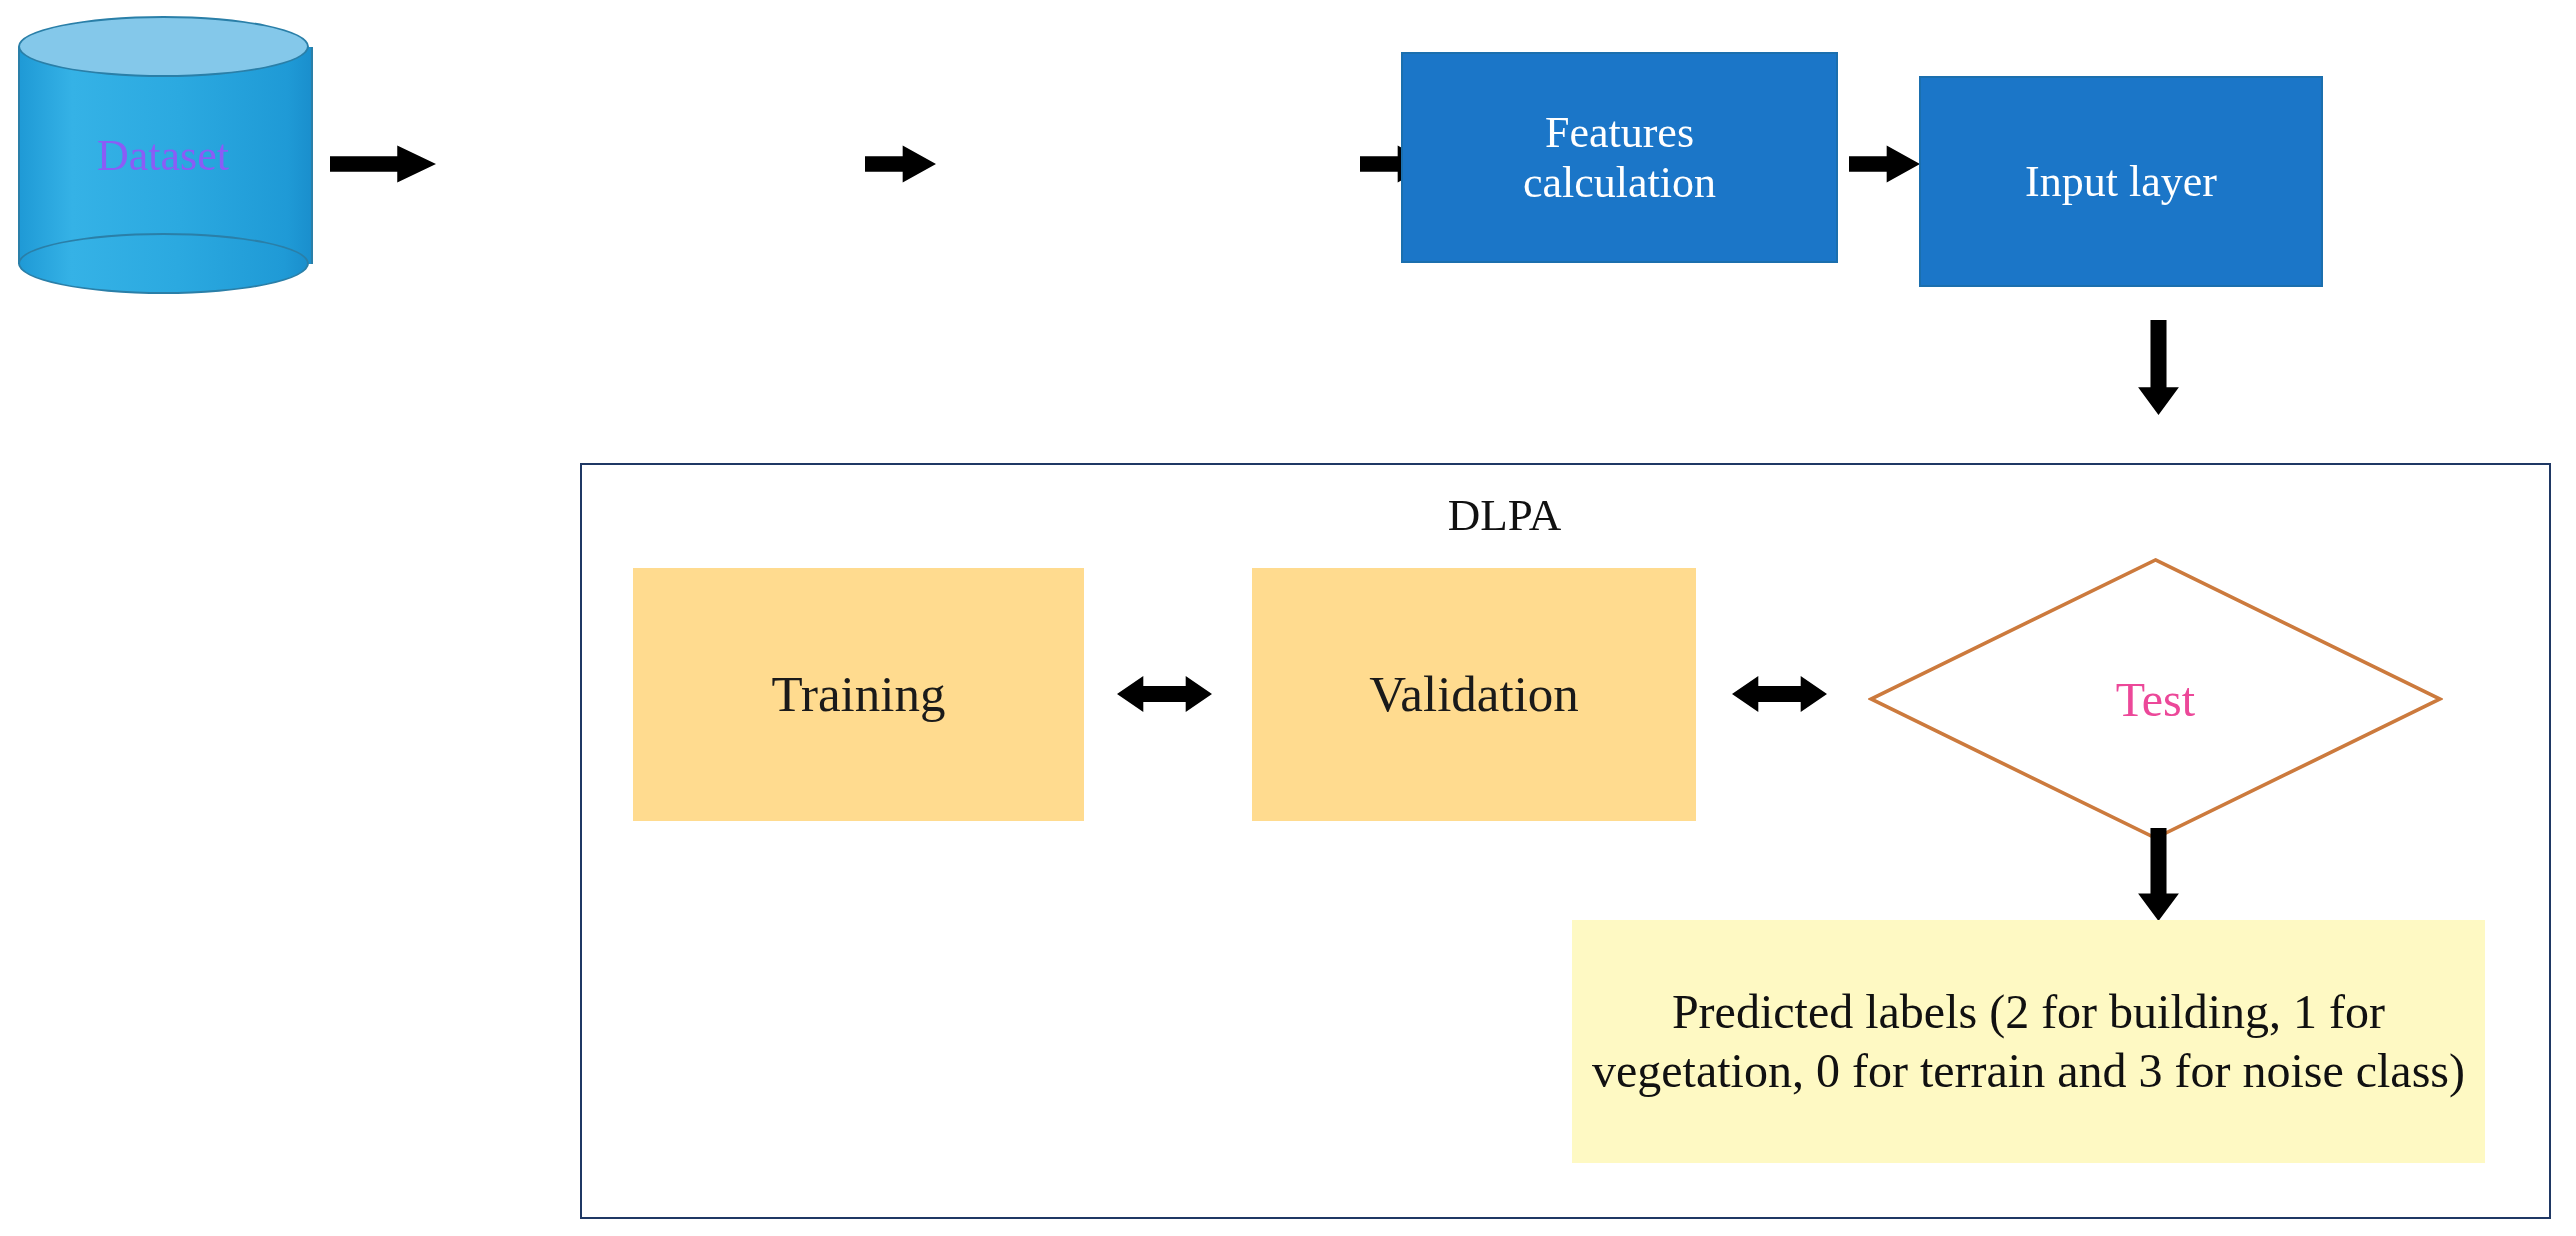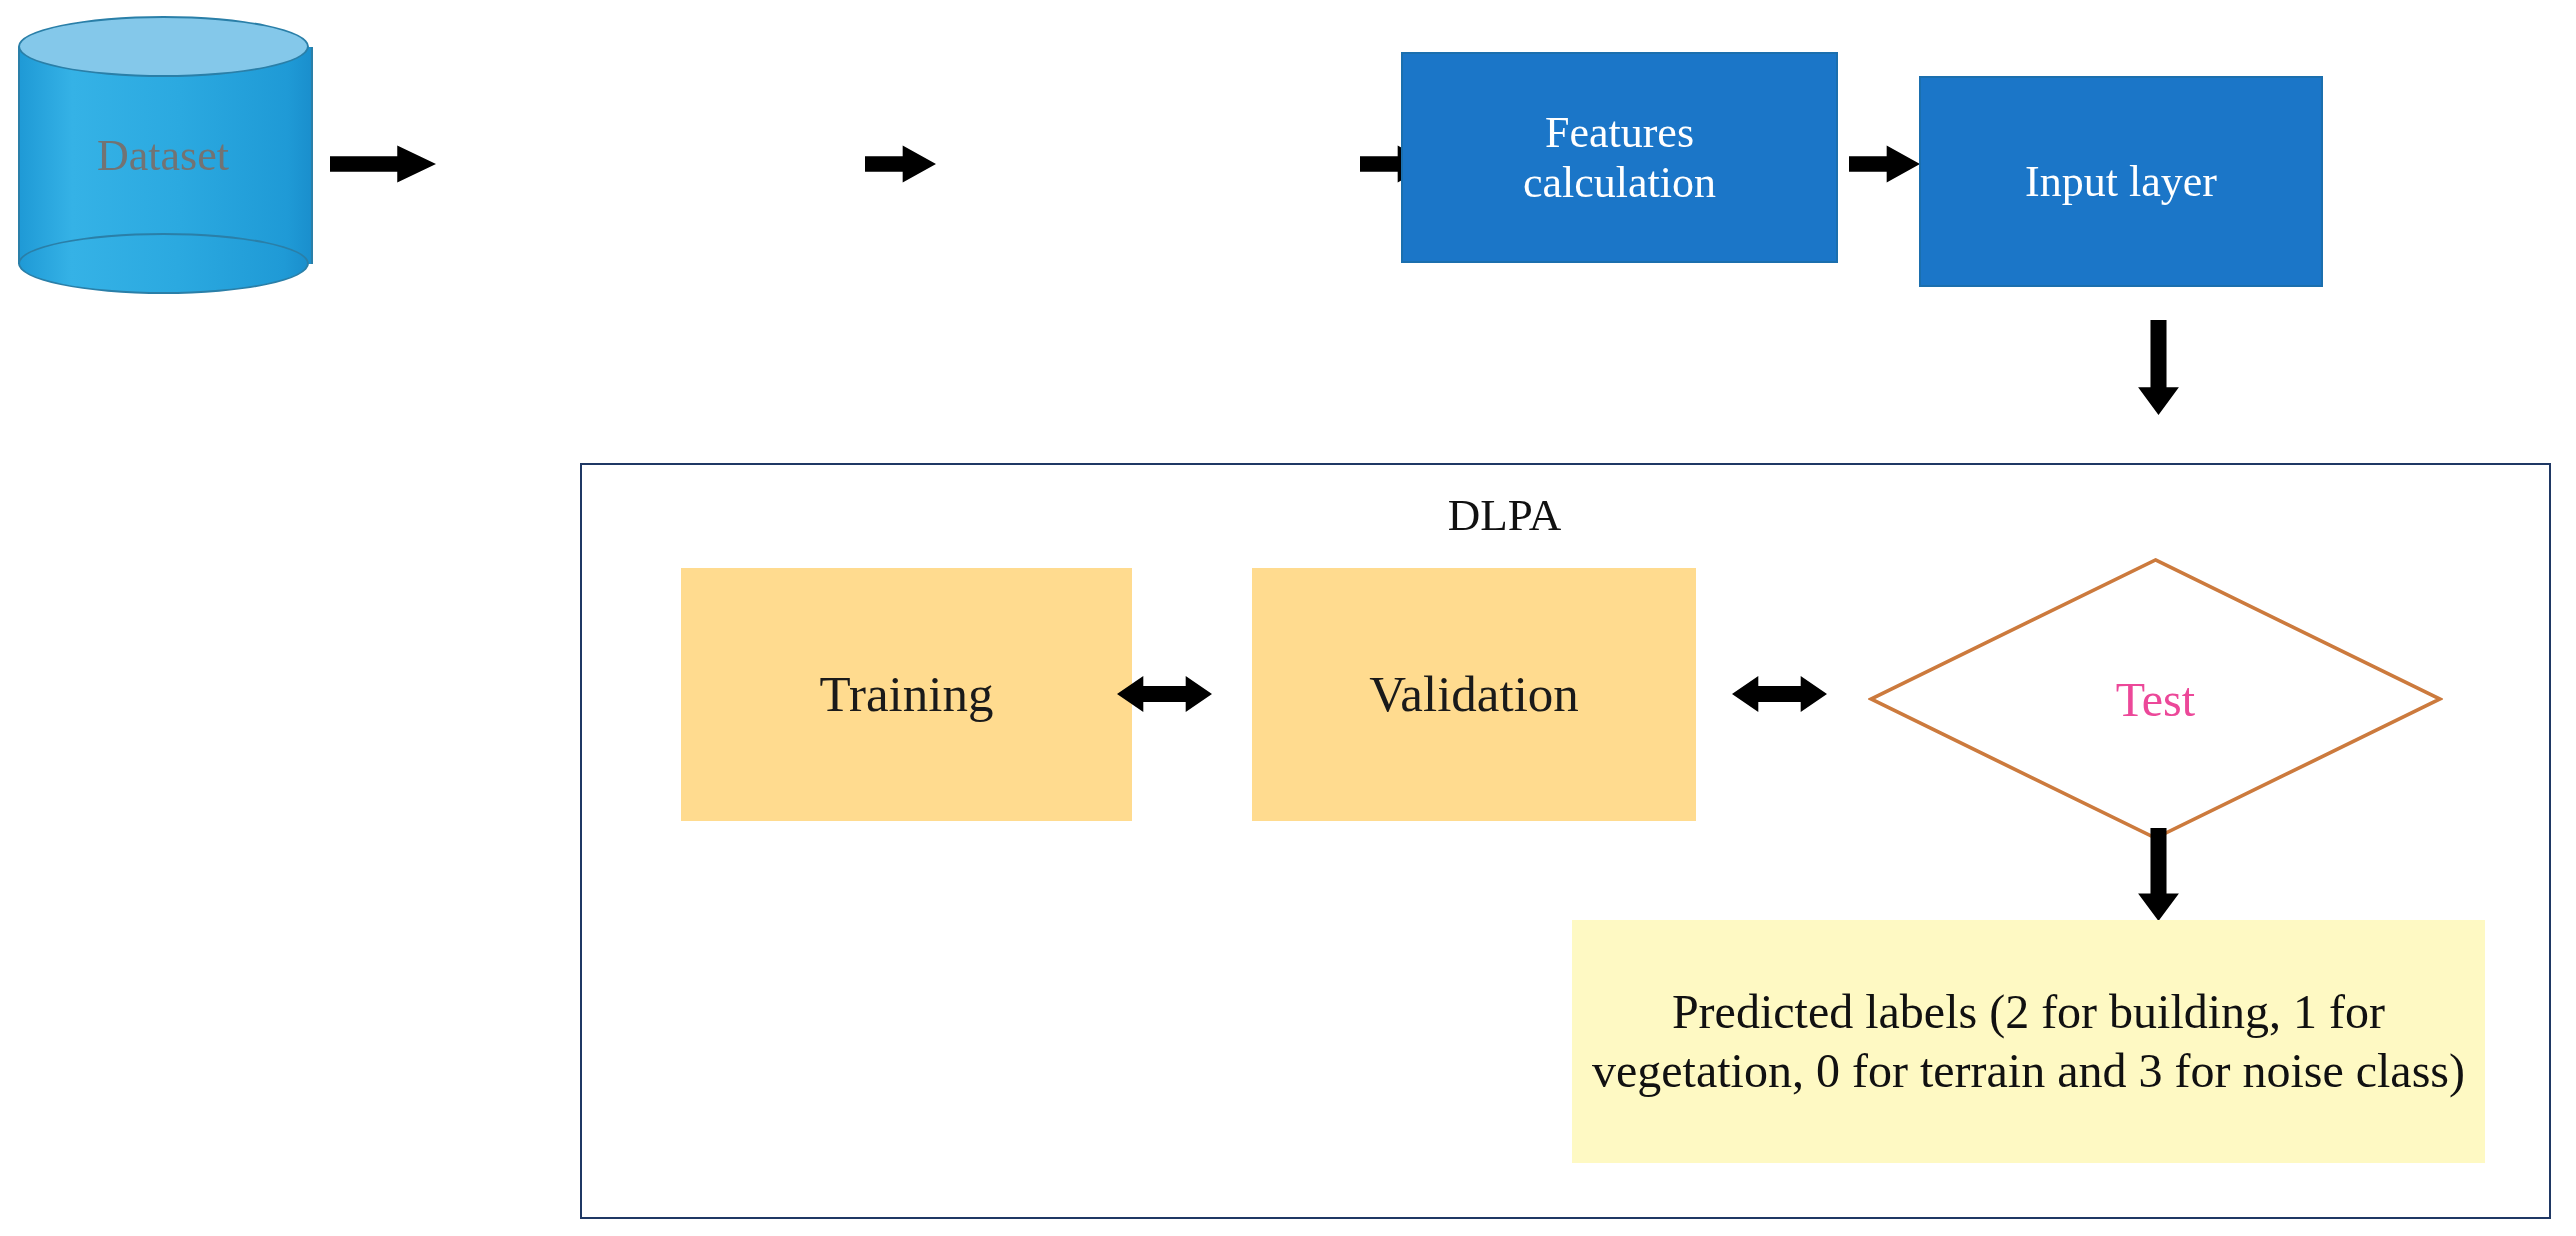--- a/index.html
+++ b/index.html
@@ -69,21 +69,21 @@
   }
   .cyl-label {
     position: absolute;
     left: 0;
     top: 0;
     width: 100%;
     height: 100%;
     display: flex;
     align-items: center;
     justify-content: center;
-    color: #737373;
+    color: #8b5cf6;
     font-size: 44px;
   }
 
   
   .box-blue {
     background: #1b76c8;
     border: 2.2px solid #1b6fae;
     color: #ffffff;
     font-size: 44px;
   }
@@ -196,21 +196,21 @@
   <div class="arrow" style="left:2133px; top:320px; width:51px; height:95px;">
     <svg viewBox="0 0 70 130" preserveAspectRatio="none">
       <polygon points="24,0 46,0 46,92 63,92 35,130 7,92 24,92" fill="#000000"></polygon>
     </svg>
   </div>
 
   <div class="dlpa-frame" style="left:580px; top:463px; width:1971px; height:756px;"></div>
 
   <div class="dlpa-title" style="left:1308px; top:489px; width:393px;">DLPA</div>
 
-  <div class="node box-yellow" style="left:633px; top:568px; width:451px; height:253px;margin-left:48px;">
+  <div class="node box-yellow" style="left:633px; top:568px; width:451px; height:253px;">
     <span>Training</span>
   </div>
 
   <div class="arrow" style="left:1117px; top:673px; width:95px; height:42px;">
     <svg viewBox="0 0 130 58" preserveAspectRatio="none">
       <polygon points="0,29 36,4 36,18 94,18 94,4 130,29 94,54 94,40 36,40 36,54" fill="#000000"></polygon>
     </svg>
   </div>
 
   <div class="node box-yellow" style="left:1252px; top:568px; width:444px; height:253px;">

